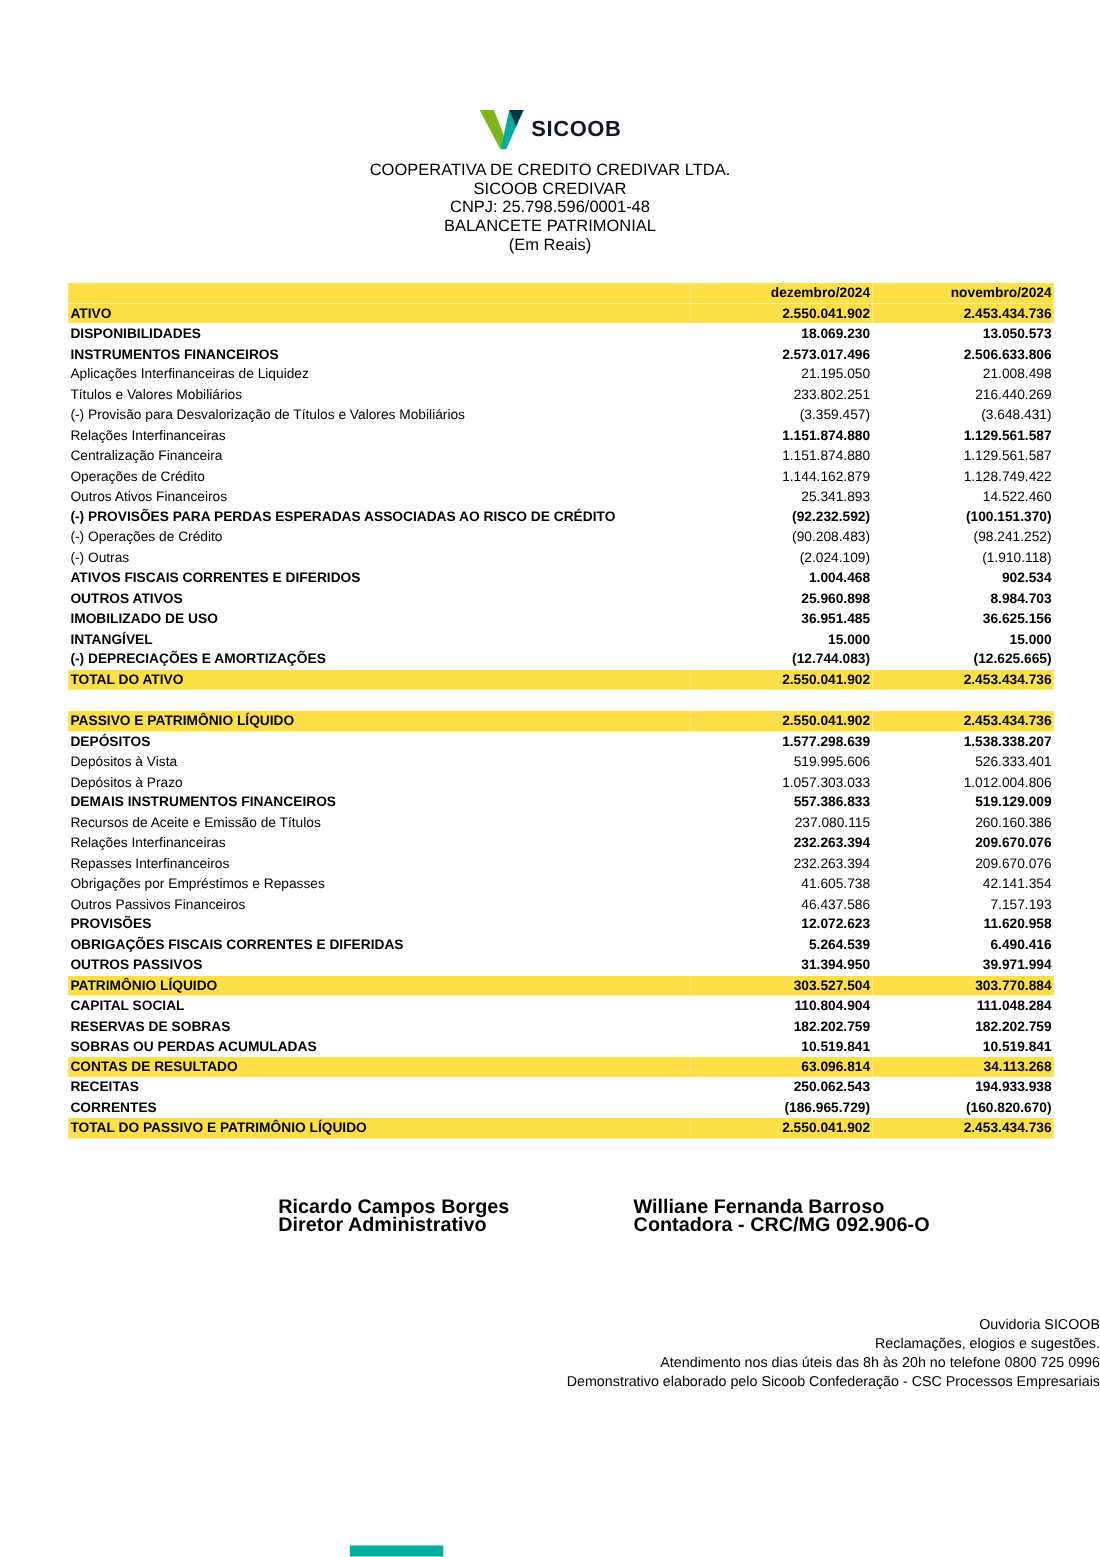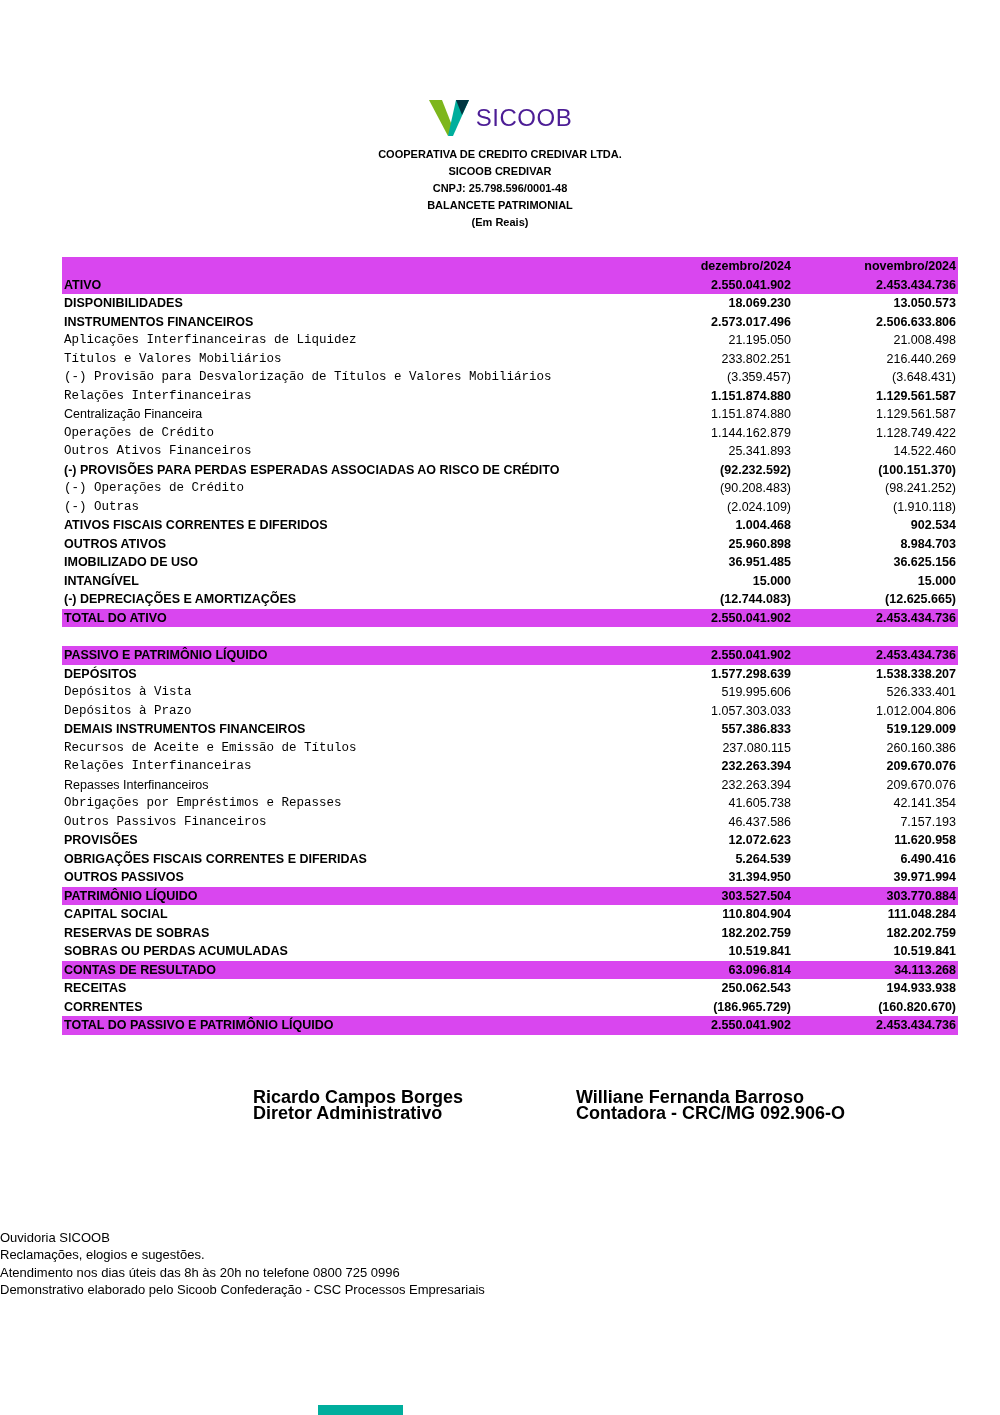--- a/index.html
+++ b/index.html
@@ -13,61 +13,61 @@
     overflow: hidden;
   }
   .page { position: relative; width: 1000px; height: 1415px; }
 
   
   .logo-row {
     padding-top: 100px;
     display: flex; justify-content: center; align-items: center; gap: 6px;
   }
   .logo-text {
-    font-size: 24px; font-weight: normal; color: #4c1d95; letter-spacing: 0.5px;
+    font-size: 20px; font-weight: bold; color: #0f172a; letter-spacing: 0.5px;
   }
 
   
   .doc-header { text-align: center; margin-top: 10px; }
   .doc-header div {
-    font-weight: bold; font-size: 11px; line-height: 17px;
+    font-weight: normal; font-size: 15px; line-height: 17px;
   }
 
   
   table.balance {
     border-collapse: collapse;
     width: 896px;
     margin: 26px 0 0 62px;
     table-layout: fixed;
   }
   table.balance td {
     font-size: 12.5px;
     line-height: 16.5px;
     padding: 1px 2px;
     vertical-align: middle;
     white-space: nowrap;
     overflow: hidden;
   }
   td.label { width: 566px; }
   td.num { width: 165px; text-align: right; }
   .b { font-weight: bold; }
-  tr.shaded { background: #d946ef; }
+  tr.shaded { background: #fde047; }
   .ind0 { padding-left: 2px; }
-  .ind1 { padding-left: 16px; font-family: Liberation Mono, monospace; }
+  .ind1 { padding-left: 16px; }
   .ind2 { padding-left: 36px; }
   tr.spacer td { height: 19px; padding: 0; }
 
   
   .signatures { position: relative; height: 40px; margin-top: 54px; }
   .sig { position: absolute; top: 0; font-size: 18px; font-weight: bold; line-height: 16px; }
   .sig-left { left: 253px; }
   .sig-right { left: 576px; }
 
   
-  .page-footer { margin-top: 100px; text-align: left; }
+  .page-footer { margin-top: 66px; text-align: right; }
   .page-footer div { font-size: 13px; line-height: 17.5px; }
 
   
   .bottom-bar {
     position: absolute; left: 318px; bottom: 0;
     width: 85px; height: 10px;
     background: #00AE9D;
   }
 </style>
 </head>

